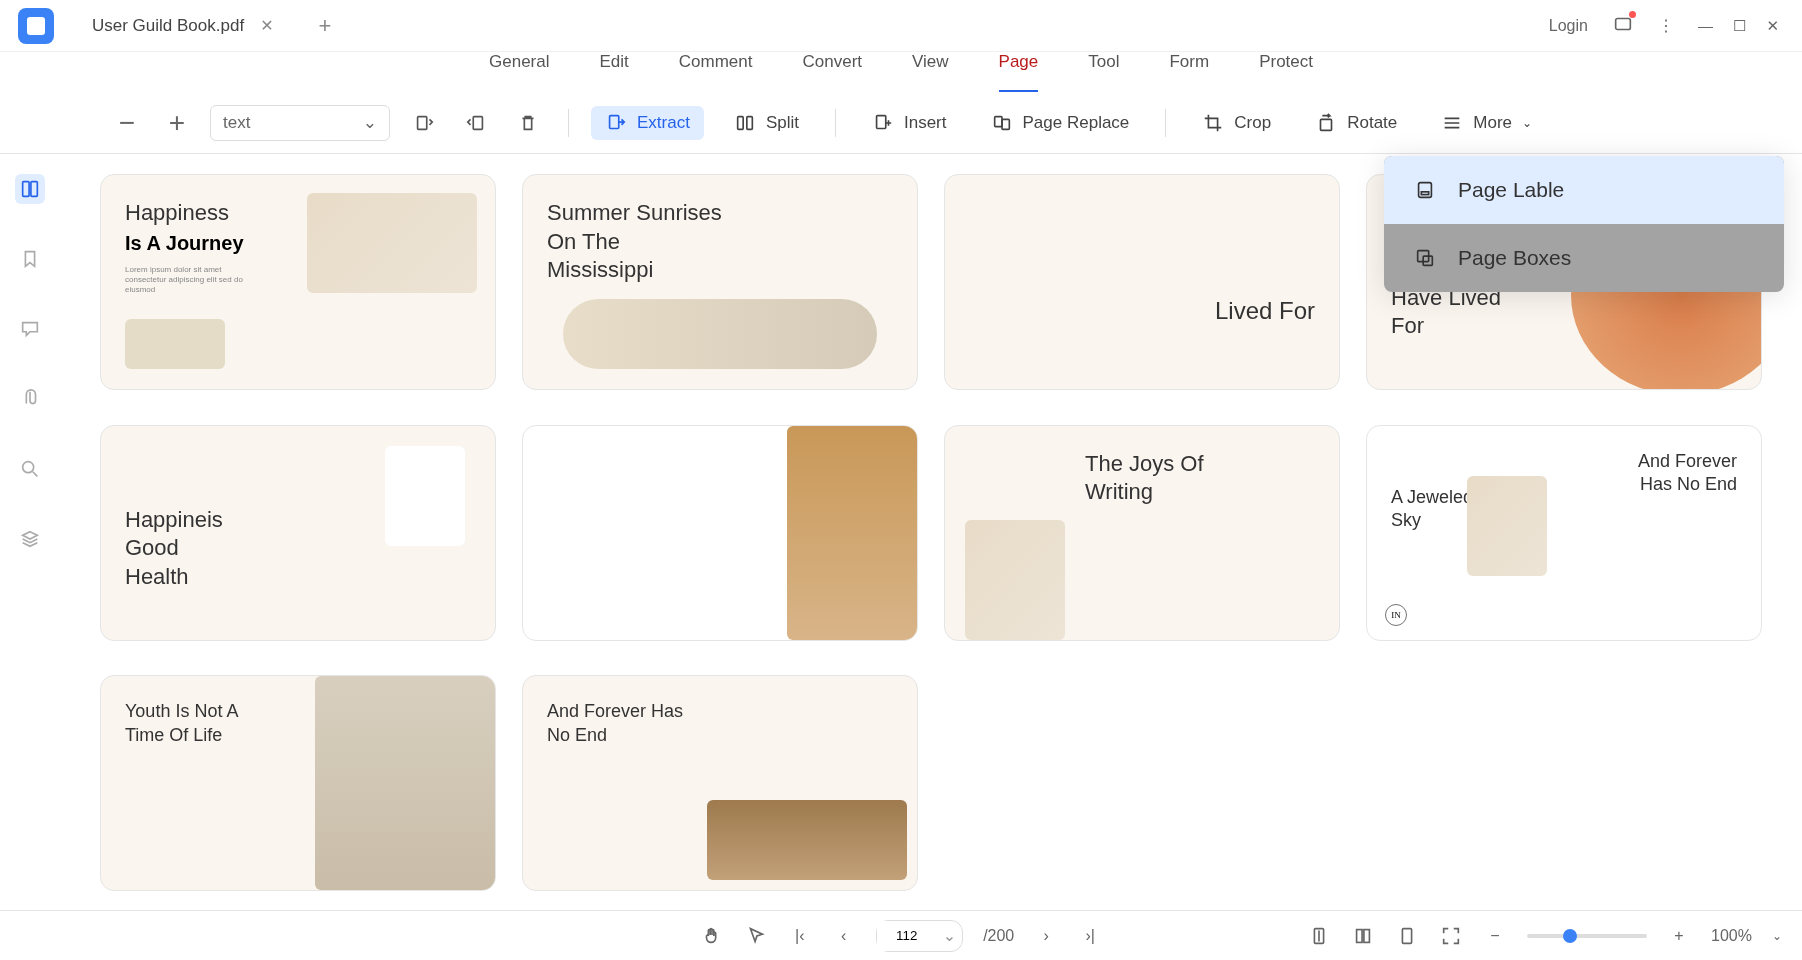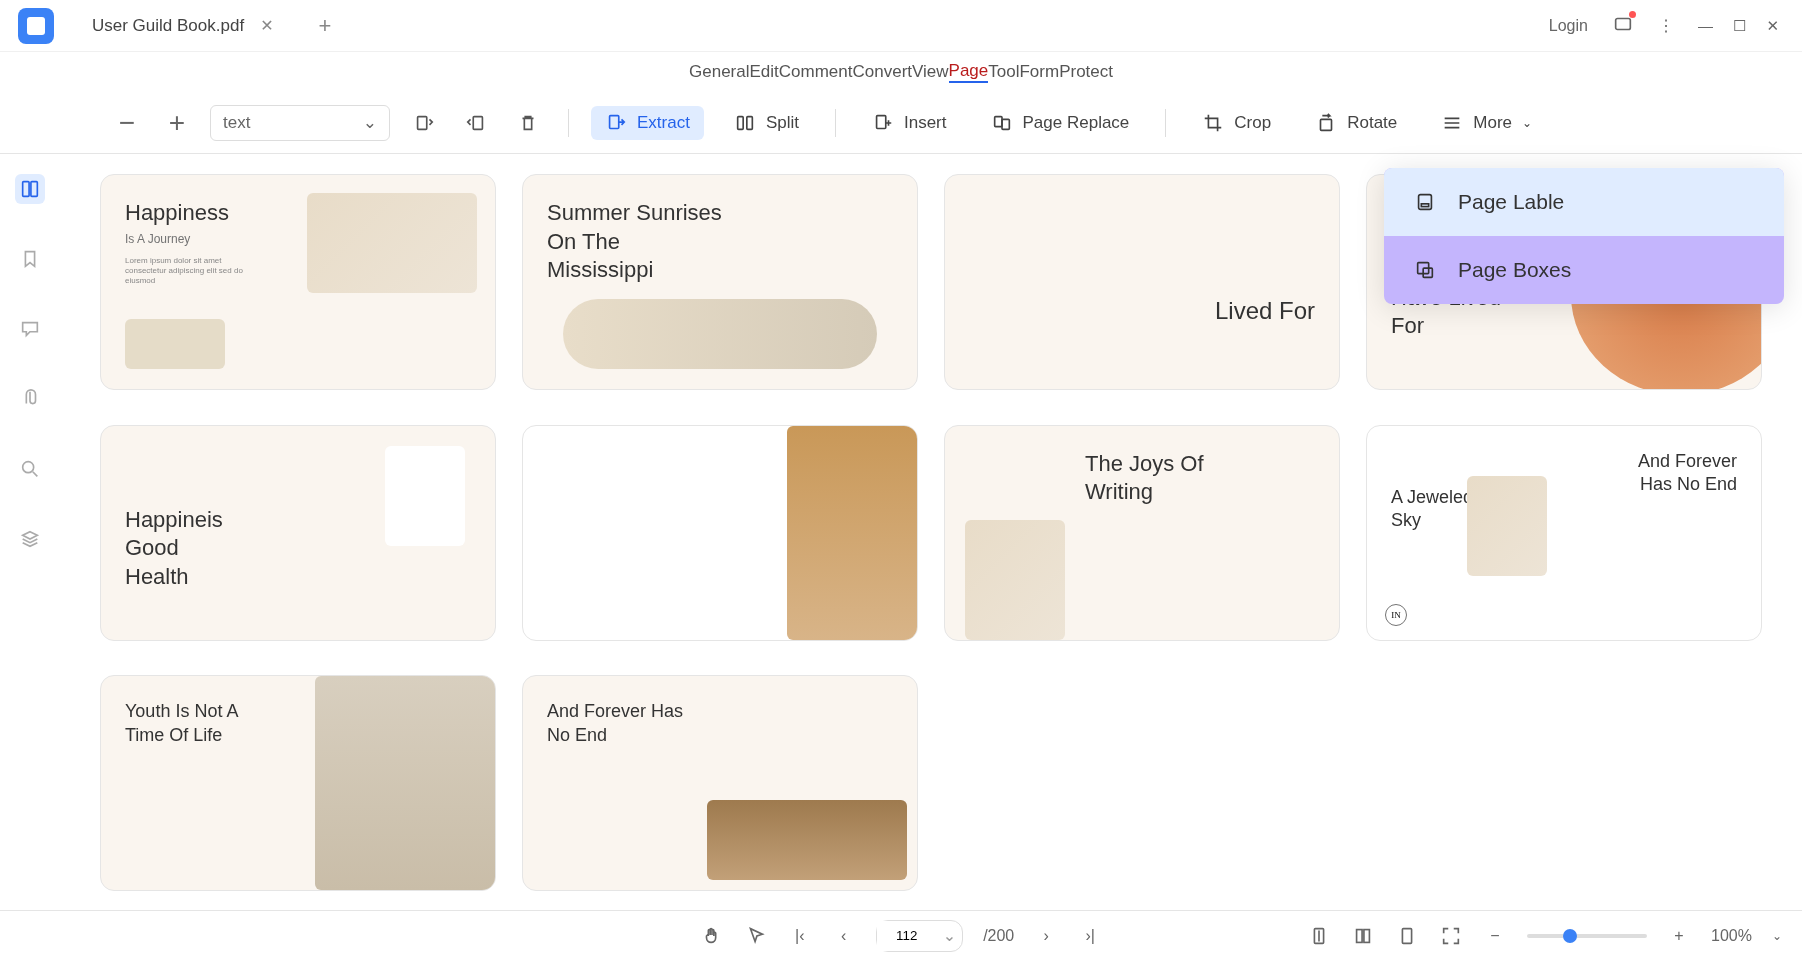--- a/index.html
+++ b/index.html
@@ -10,21 +10,21 @@
 .app-icon { width: 36px; height: 36px; background: #3b82f6; border-radius: 8px; margin: 0 18px; display: flex; align-items: center; justify-content: center; }
 .app-icon::before { content: ""; width: 18px; height: 18px; background: #fff; border-radius: 3px; }
 .tab { display: flex; align-items: center; gap: 16px; padding: 0 20px; height: 100%; font-size: 17px; color: #444; border-right: 1px solid transparent; }
 .tab-close { color: #888; cursor: pointer; font-size: 16px; }
 .tab-add { margin-left: 24px; color: #888; font-size: 22px; cursor: pointer; }
 .titlebar-right { margin-left: auto; display: flex; align-items: center; gap: 24px; padding-right: 23px; color: #666; }
 .win-controls { display: flex; gap: 20px; }
 .win-controls span { color: #666; cursor: pointer; font-size: 15px; }
 
 
-.menubar { height: 40px; display: flex; align-items: center; justify-content: center; font-size: 17px; color: #555; }
+.menubar { height: 40px; display: flex; justify-content: center; gap: 50px; font-size: 17px; color: #555; }
 .menubar span { cursor: pointer; }
 .menubar .active { color: #b91c1c; border-bottom: 2px solid #2563eb; }
 
 
 .toolbar { height: 62px; display: flex; align-items: center; gap: 16px; padding: 0 110px; border-bottom: 1px solid #e5e5e5; font-size: 17px; color: #444; }
 .zoom-btn { width: 34px; height: 34px; display: flex; align-items: center; justify-content: center; font-size: 28px; color: #666; cursor: pointer; }
 .text-select { width: 180px; height: 36px; border: 1px solid #ddd; border-radius: 6px; display: flex; align-items: center; justify-content: space-between; padding: 0 12px; color: #666; cursor: pointer; }
 .tool-icon { width: 36px; height: 36px; display: flex; align-items: center; justify-content: center; color: #555; cursor: pointer; }
 .tool-sep { width: 1px; height: 28px; background: #ddd; margin: 0 6px; }
 .tool-btn { display: flex; align-items: center; gap: 10px; padding: 6px 14px; border-radius: 6px; cursor: pointer; }
@@ -34,27 +34,27 @@
 .main { display: flex; height: 766px; position: relative; }
 .sidebar { width: 60px; display: flex; flex-direction: column; align-items: center; padding-top: 20px; gap: 40px; }
 .sidebar-item { width: 30px; height: 30px; display: flex; align-items: center; justify-content: center; color: #aaa; cursor: pointer; }
 .sidebar-item.active { background: #e0ecff; border-radius: 6px; color: #2563eb; padding: 4px; }
 
 .thumbs { flex: 1; padding: 20px 40px; display: grid; grid-template-columns: repeat(4, 1fr); gap: 26px; overflow: hidden; }
 .thumb { border: 1.5px solid #e5e5e5; border-radius: 14px; background: #faf5ef; position: relative; overflow: hidden; height: 216px; }
 .thumb.selected { border: 3px solid #2563eb; }
 .thumb-content { padding: 24px; font-family: Georgia, serif; color: #333; }
 .thumb-title { font-size: 22px; font-weight: 500; line-height: 1.3; }
-.thumb-sub { font-size: 12px; color: #737373; margin-top: 4px; }
+.thumb-sub { font-size: 20px; color: #000000; margin-top: 4px; font-weight: bold; }
 .thumb-body { font-size: 8px; color: #888; margin-top: 10px; line-height: 1.3; max-width: 140px; }
 .deco-rect { position: absolute; background: linear-gradient(135deg, #e8dcc8, #ede4d6); border-radius: 6px; }
 .deco-circle { position: absolute; border-radius: 50%; background: radial-gradient(circle, #e8dcc8, transparent); }
 
 
-.dropdown { position: absolute; top: 156px; right: 18px; width: 400px; background: #c4b5fd; box-shadow: 0 4px 30px rgba(0,0,0,0.12); border-radius: 8px; overflow: hidden; z-index: 10; margin-top: 12px; }
+.dropdown { position: absolute; top: 156px; right: 18px; width: 400px; background: #a3a3a3; box-shadow: 0 4px 30px rgba(0,0,0,0.12); border-radius: 8px; overflow: hidden; z-index: 10; }
 .dropdown-item { display: flex; align-items: center; gap: 22px; padding: 22px 30px; font-size: 21px; color: #333; cursor: pointer; }
 .dropdown-item.active { background: #e0ecff; }
 
 
 .statusbar { position: absolute; bottom: 0; left: 0; right: 0; height: 50px; display: flex; align-items: center; justify-content: center; gap: 20px; border-top: 1px solid #e5e5e5; font-size: 16px; color: #666; }
 .statusbar-right { position: absolute; right: 20px; display: flex; align-items: center; gap: 20px; }
 .page-input { width: 60px; height: 30px; border: 1px solid #ddd; border-radius: 4px; text-align: center; }
 .sb-icon { width: 24px; height: 24px; display: flex; align-items: center; justify-content: center; cursor: pointer; color: #666; }
 .slider { width: 120px; height: 4px; background: #ddd; border-radius: 2px; position: relative; }
 .slider-thumb { position: absolute; width: 14px; height: 14px; background: #3b82f6; border-radius: 50%; top: -5px; left: 30%; }

